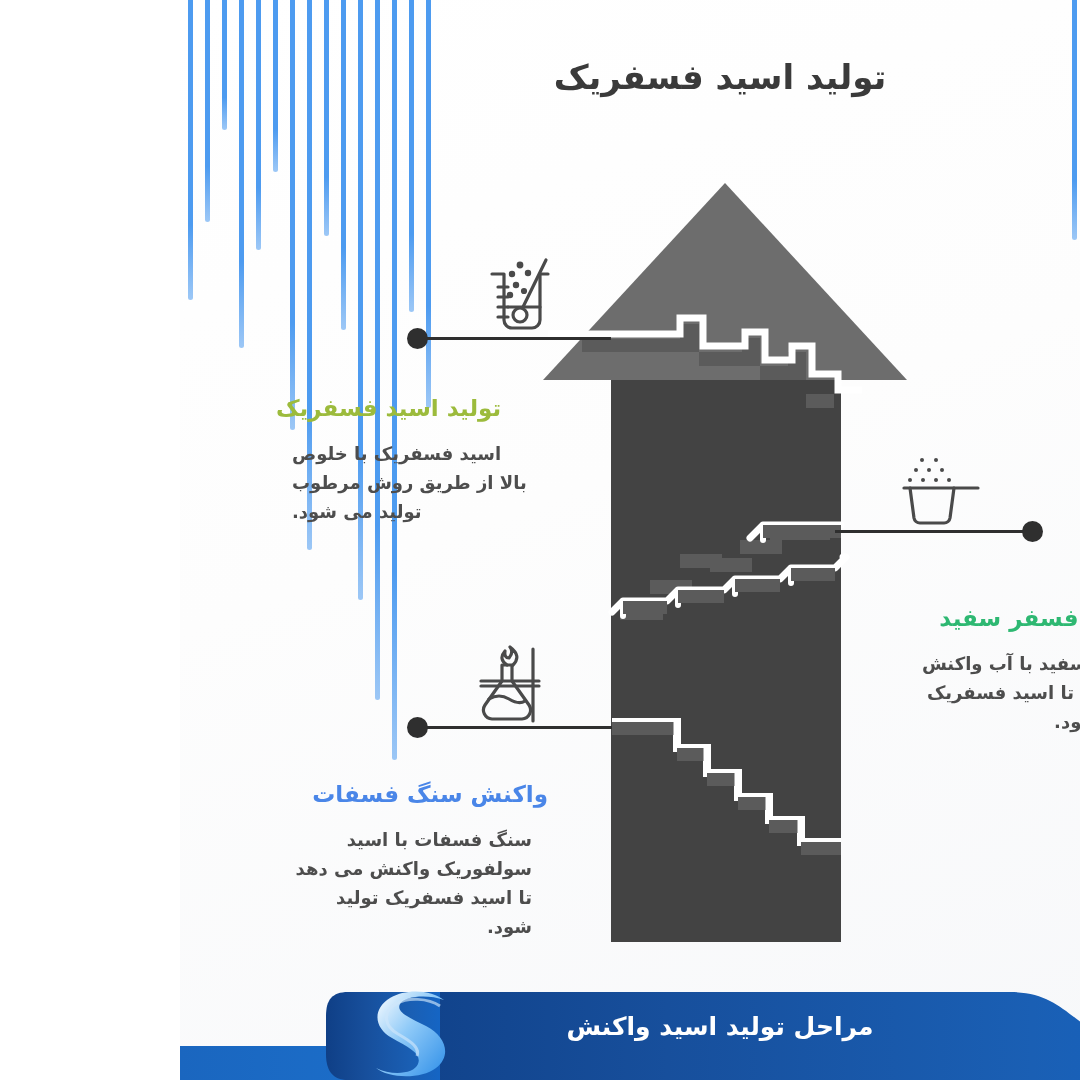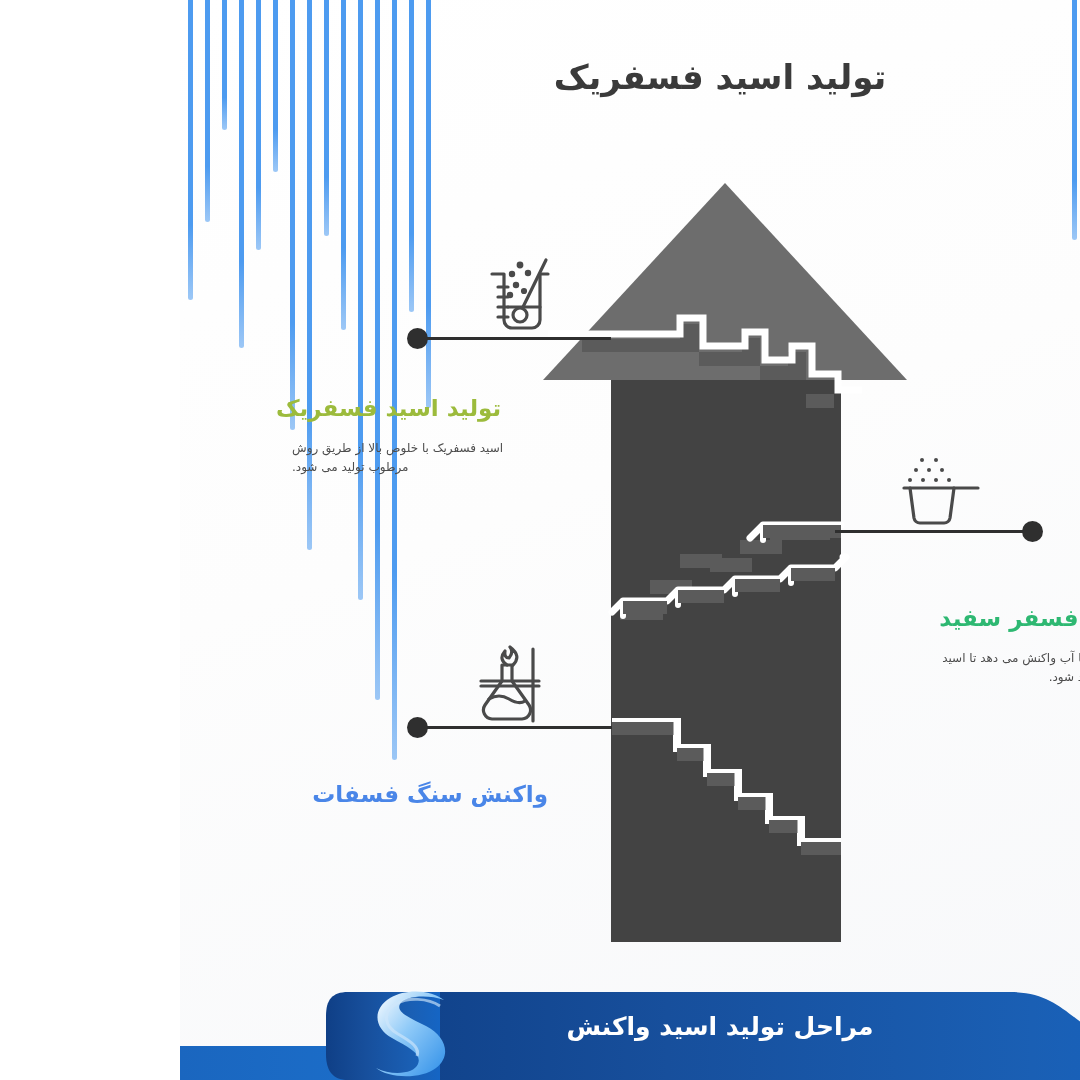--- a/index.html
+++ b/index.html
@@ -89,24 +89,25 @@
     direction: rtl;
   }
   .block .heading {
     font-size: 23px;
     font-weight: bold;
     line-height: 1.25;
     margin: 0 0 14px 0;
     white-space: nowrap;
   }
   .block .body {
-    font-size: 12px;
+    font-size: 18px;
     line-height: 1.62;
     color: #4d4d4d;
     margin: 16px;
+    font-weight: bold;
   }
 
   .block.align-left  { text-align: left;  }
   .block.align-right { text-align: right; }
 
   
   #bottom-ribbon {
     position: absolute;
     left: 0;
     bottom: 0;
@@ -291,20 +292,21 @@
     <div class="body">اسید فسفریک با خلوص بالا از طریق روش مرطوب تولید می شود.</div>
   </div>
 
   <div class="block align-right" style="left:712px; top:588px; width:272px;">
     <div class="heading" style="color: rgb(46, 184, 114); margin-top: 16px;">واکنش فسفر سفید</div>
     <div class="body">فسفر سفید با آب واکنش می دهد تا اسید فسفریک تولید شود.</div>
   </div>
 
   <div class="block align-left" style="left:96px; top:780px; width:272px;text-align:right;">
     <div class="heading" style="color: rgb(74, 134, 232);">واکنش سنگ فسفات</div>
+    <div class="body">سنگ فسفات با اسید سولفوریک واکنش می دهد تا اسید فسفریک تولید شود.</div>
   </div>
 
   <div id="bottom-ribbon">
     <svg width="1080" height="98" viewBox="0 0 1080 98">
       <defs>
         <linearGradient id="ribGrad" x1="0" y1="0" x2="1" y2="0">
           <stop offset="0%" stop-color="#0f3f86"></stop>
           <stop offset="35%" stop-color="#174f9c"></stop>
           <stop offset="75%" stop-color="#1a5fb4"></stop>
           <stop offset="100%" stop-color="#1565c4"></stop>

